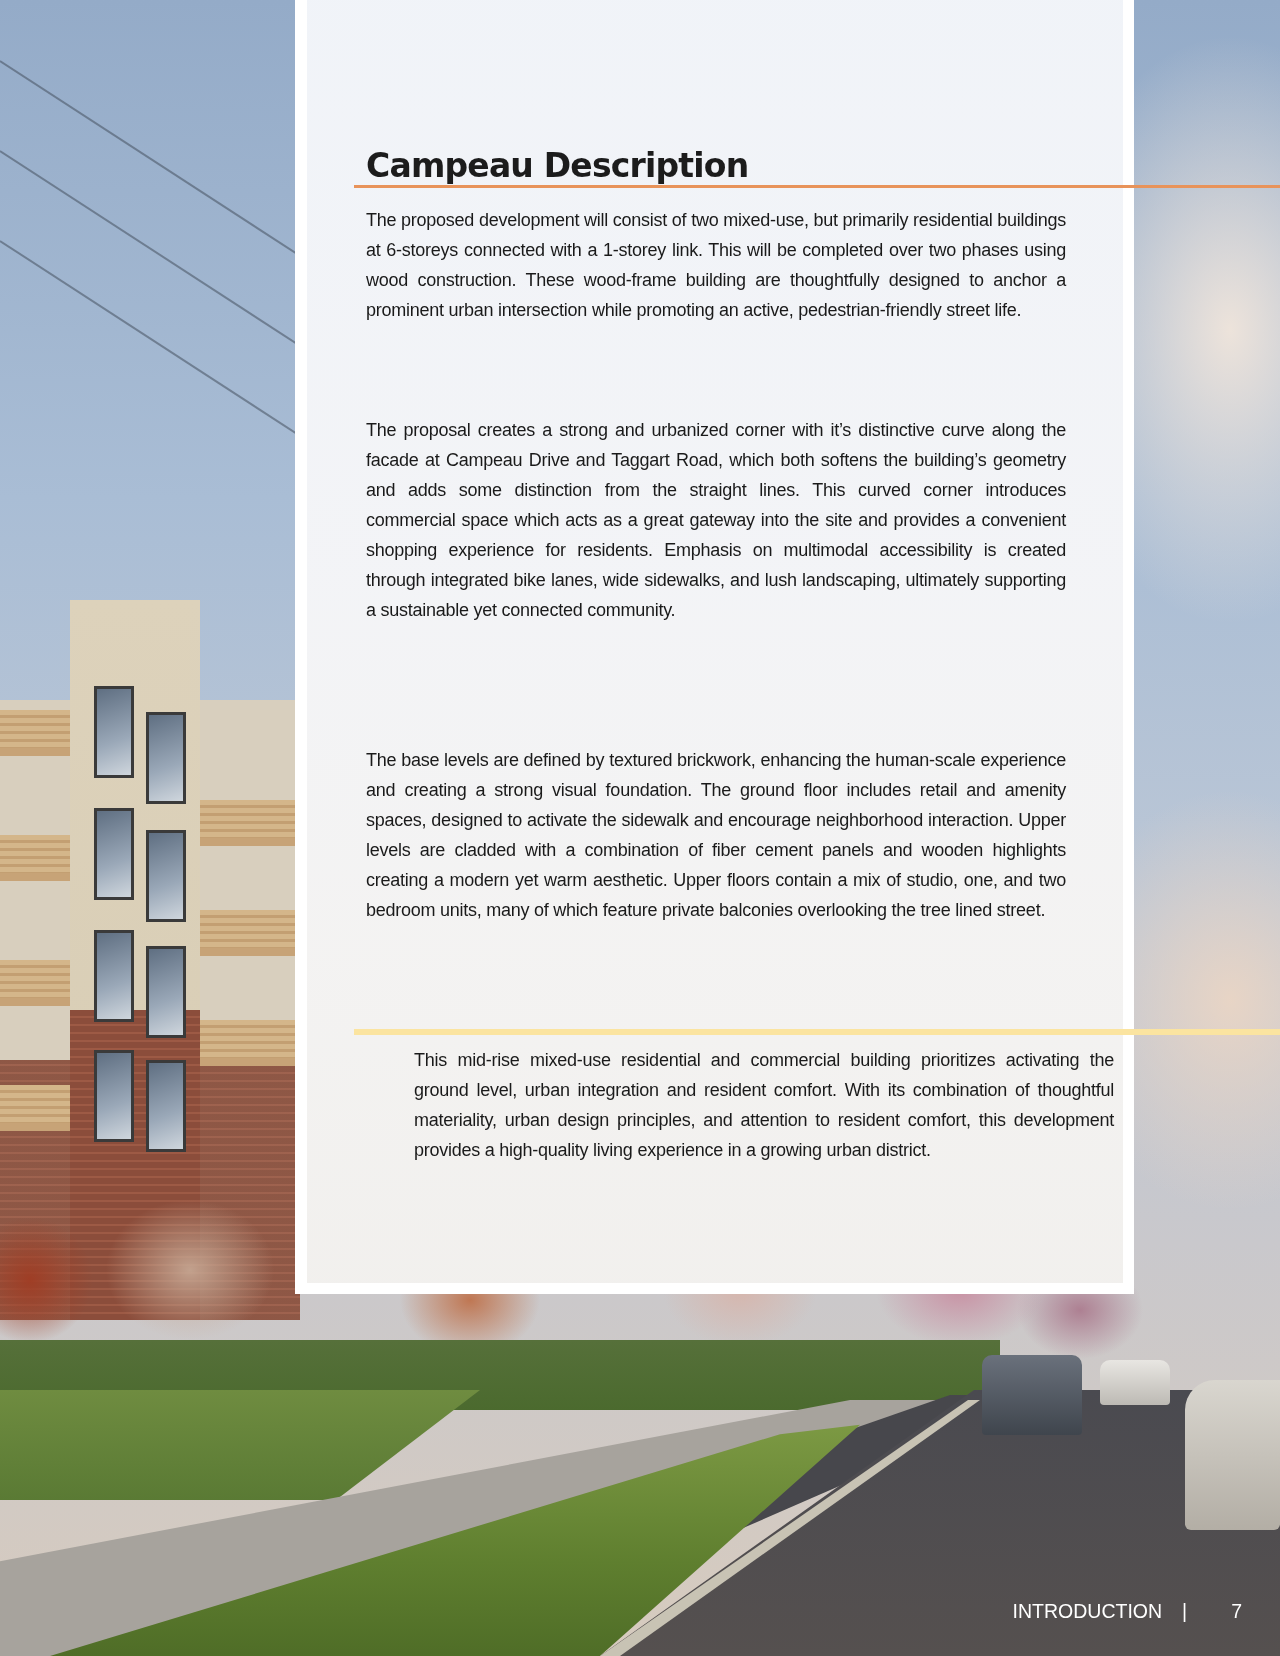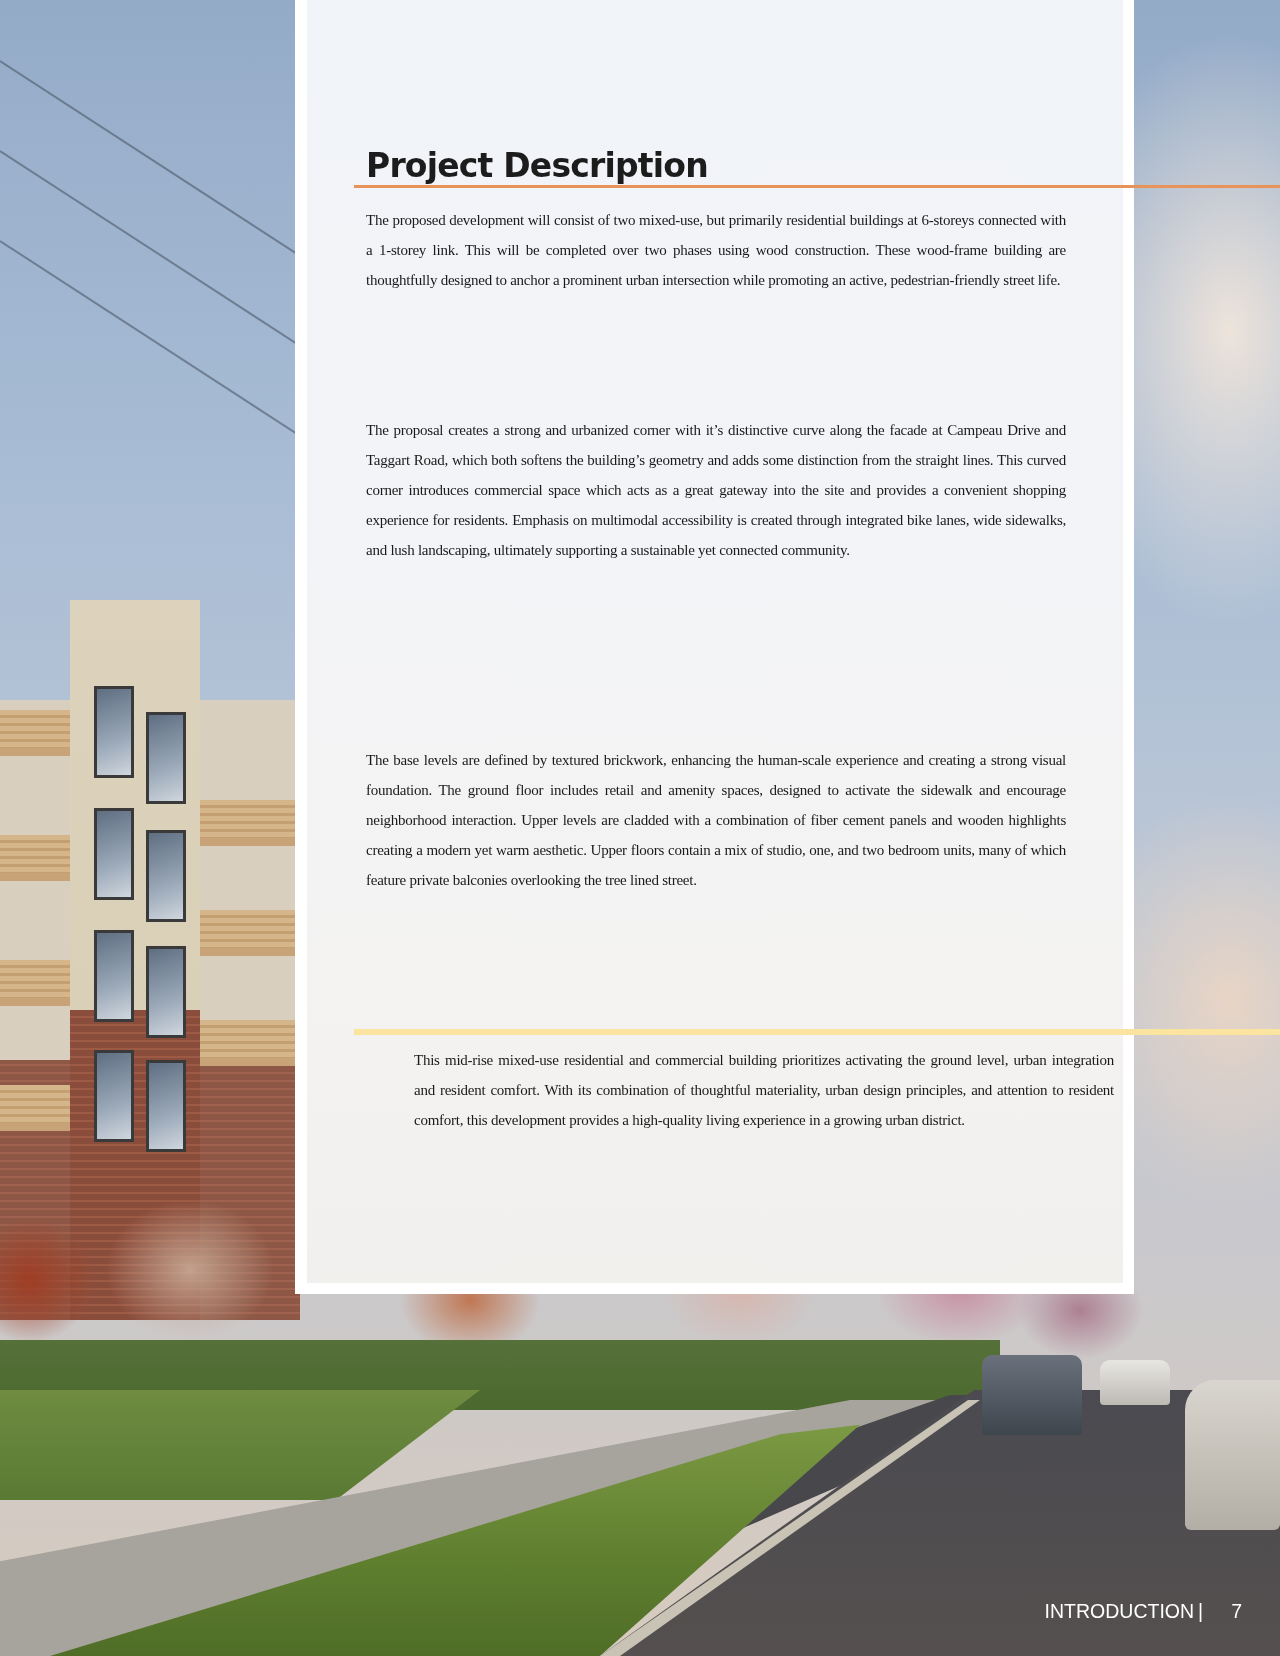--- a/index.html
+++ b/index.html
@@ -107,28 +107,28 @@
     .rule-orange {
       position: absolute; left: 354px; top: 185px; width: 926px; height: 3px;
       background: #e8935a;
     }
     .rule-yellow {
       position: absolute; left: 354px; top: 1029px; width: 926px; height: 6px;
       background: #fbe4a0;
     }
     .para {
       position: absolute; left: 366px; width: 700px; margin: 0;
-      font-family: Liberation Serif, serif;
-      font-size: 15px; line-height: 30px; color: #1a1a1a;
+      font-family: Liberation Sans, sans-serif;
+      font-size: 18px; line-height: 30px; color: #1a1a1a;
       text-align: justify; letter-spacing: -0.25px;
     }
     .footer {
       position: absolute; right: 38px; top: 1600px;
       color: #ffffff; font-family: "Liberation Sans", sans-serif; font-size: 19.5px;
-      display: flex; gap: 0; align-items: baseline;
+      display: flex; gap: 16px; align-items: baseline;
     }
     .footer .sep { margin: 0 6px 0 4px; }
     .footer .page { margin-left: 22px; }
   </style>
 </head>
 <body>
 
 <div class="bg">
   <div class="sky"></div>
   <div class="powerline" style="left:0;top:60px;width:420px;transform:rotate(33deg);"></div>
@@ -163,21 +163,21 @@
   <div class="curb"></div>
   <div class="car" style="left:982px;top:1355px;width:100px;height:80px;background:linear-gradient(180deg,#6a717c,#3f454d);"></div>
   <div class="car" style="left:1100px;top:1360px;width:70px;height:45px;background:linear-gradient(180deg,#e8e6e2,#bdbab4);"></div>
   <div class="car" style="left:1185px;top:1380px;width:95px;height:150px;background:linear-gradient(180deg,#d9d6cf,#b3aea5);border-radius:30px 0 6px 6px;"></div>
 </div>
 
 <div class="panel">
   <div class="panel-inner"></div>
 </div>
 
-<h1 class="title">Project Description</h1>
+<h1 class="title">Campeau Description</h1>
 <div class="rule-orange"></div>
 
 <p class="para" style="top:205px;">The proposed development will consist of two mixed-use, but primarily residential buildings at 6-storeys connected with a 1-storey link. This will be completed over two phases using wood construction. These wood-frame building are thoughtfully designed to anchor a prominent urban intersection while promoting an active, pedestrian-friendly street life.</p>
 <p class="para" style="top:415px;">The proposal creates a strong and urbanized corner with it’s distinctive curve along the facade at Campeau Drive and Taggart Road, which both softens the building’s geometry and adds some distinction from the straight lines. This curved corner introduces commercial space which acts as a great gateway into the site and provides a convenient shopping experience for residents. Emphasis on multimodal accessibility is created through integrated bike lanes, wide sidewalks, and lush landscaping, ultimately supporting a sustainable yet connected community.</p>
 <p class="para" style="top:745px;">The base levels are defined by textured brickwork, enhancing the human-scale experience and creating a strong visual foundation. The ground floor includes retail and amenity spaces, designed to activate the sidewalk and encourage neighborhood interaction. Upper levels are cladded with a combination of fiber cement panels and wooden highlights creating a modern yet warm aesthetic. Upper floors contain a mix of studio, one, and two bedroom units, many of which feature private balconies overlooking the tree lined street.</p>
 
 <div class="rule-yellow"></div>
 
 <p class="para" style="top:1045px;margin-left:48px;">This mid-rise mixed-use residential and commercial building prioritizes activating the ground level, urban integration and resident comfort. With its combination of thoughtful materiality, urban design principles, and attention to resident comfort, this development provides a high-quality living experience in a growing urban district.</p>
 

